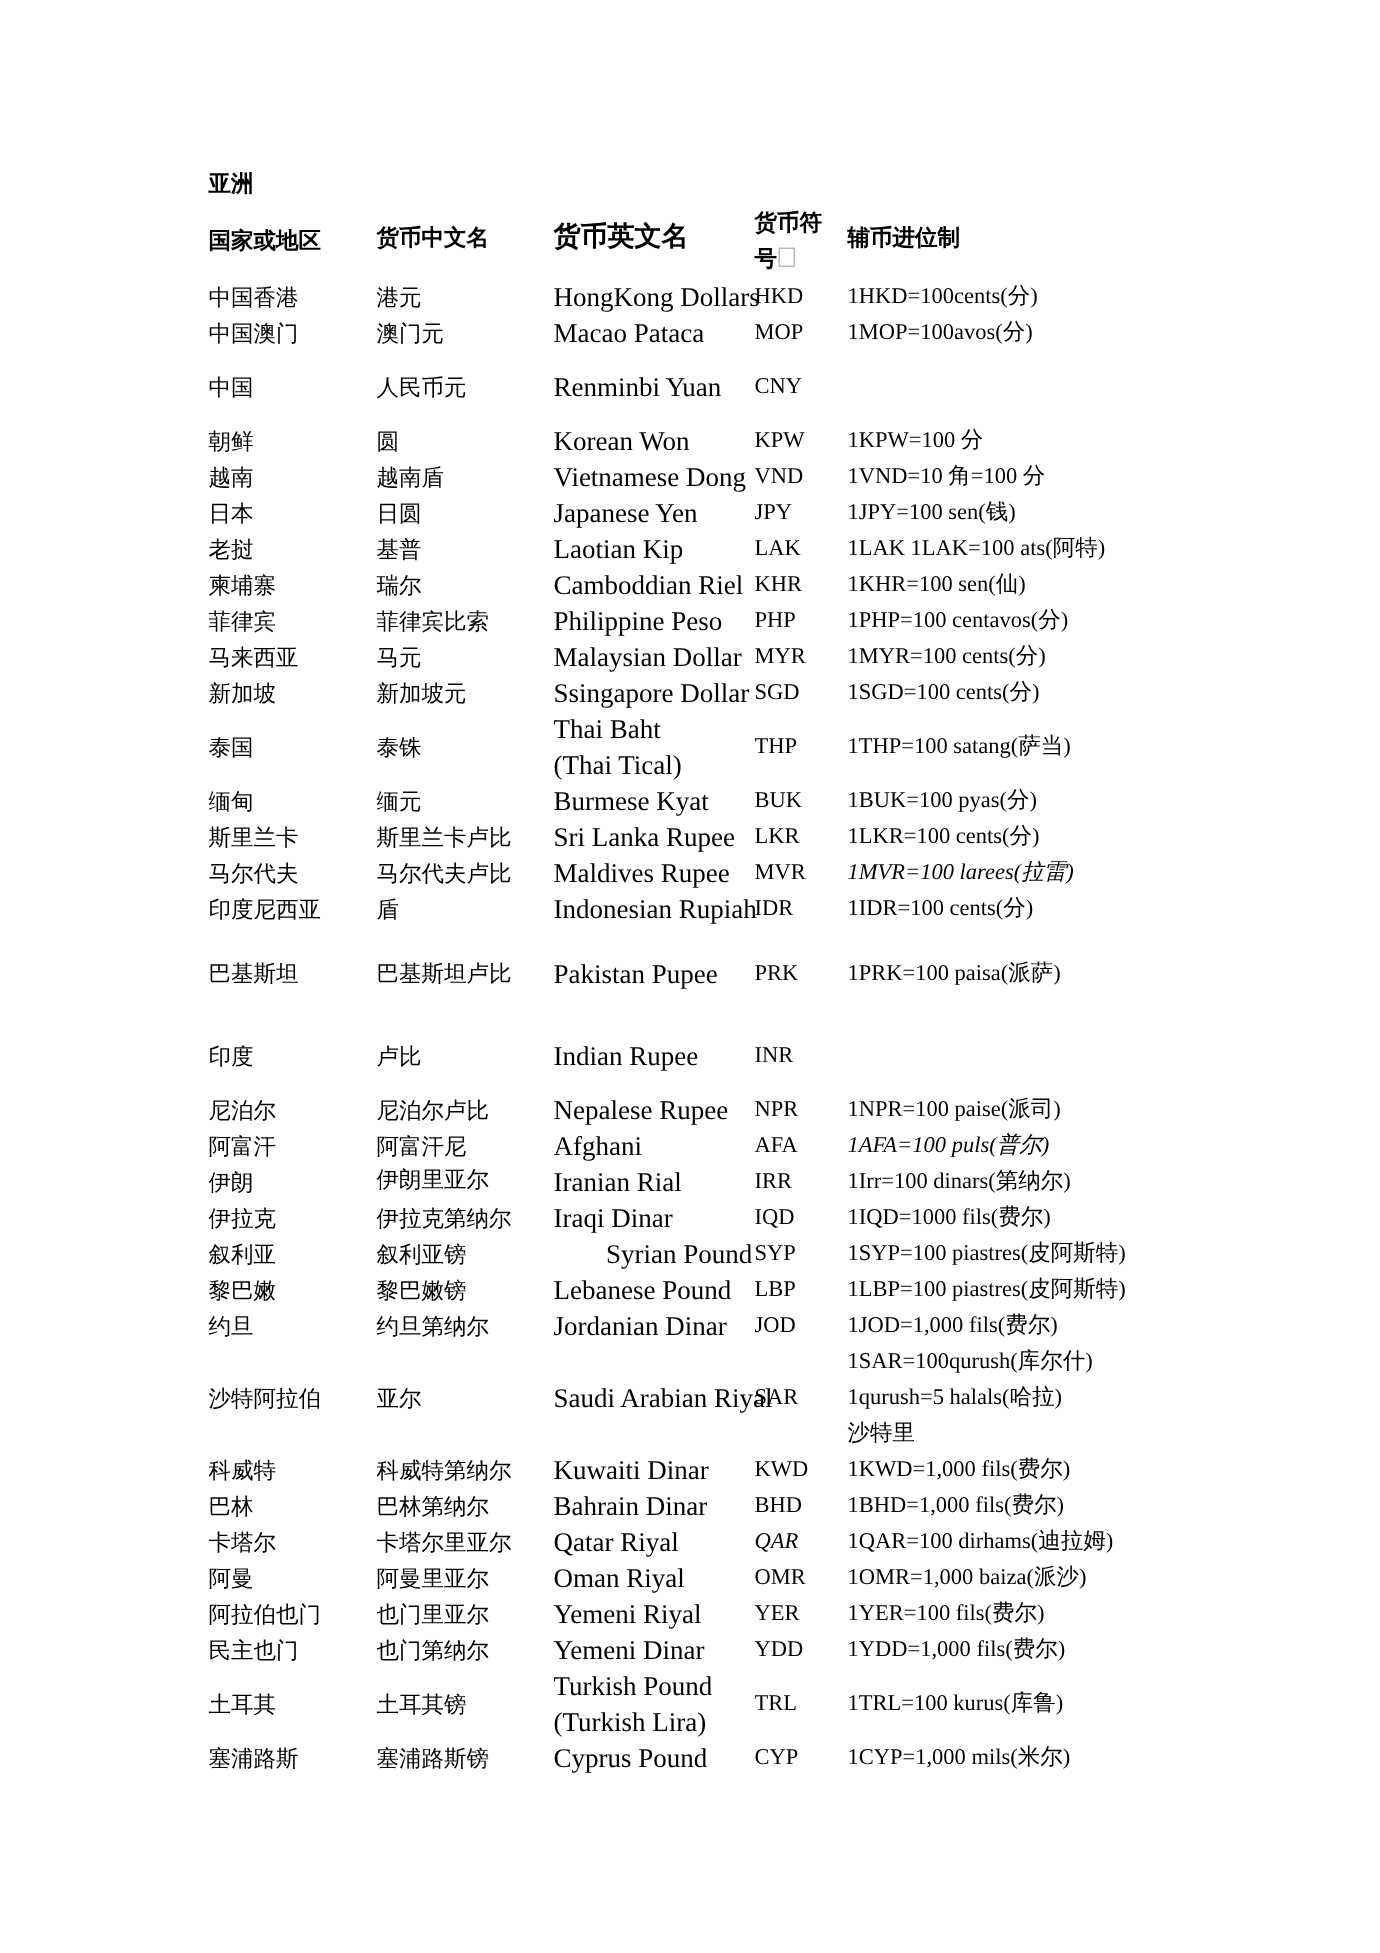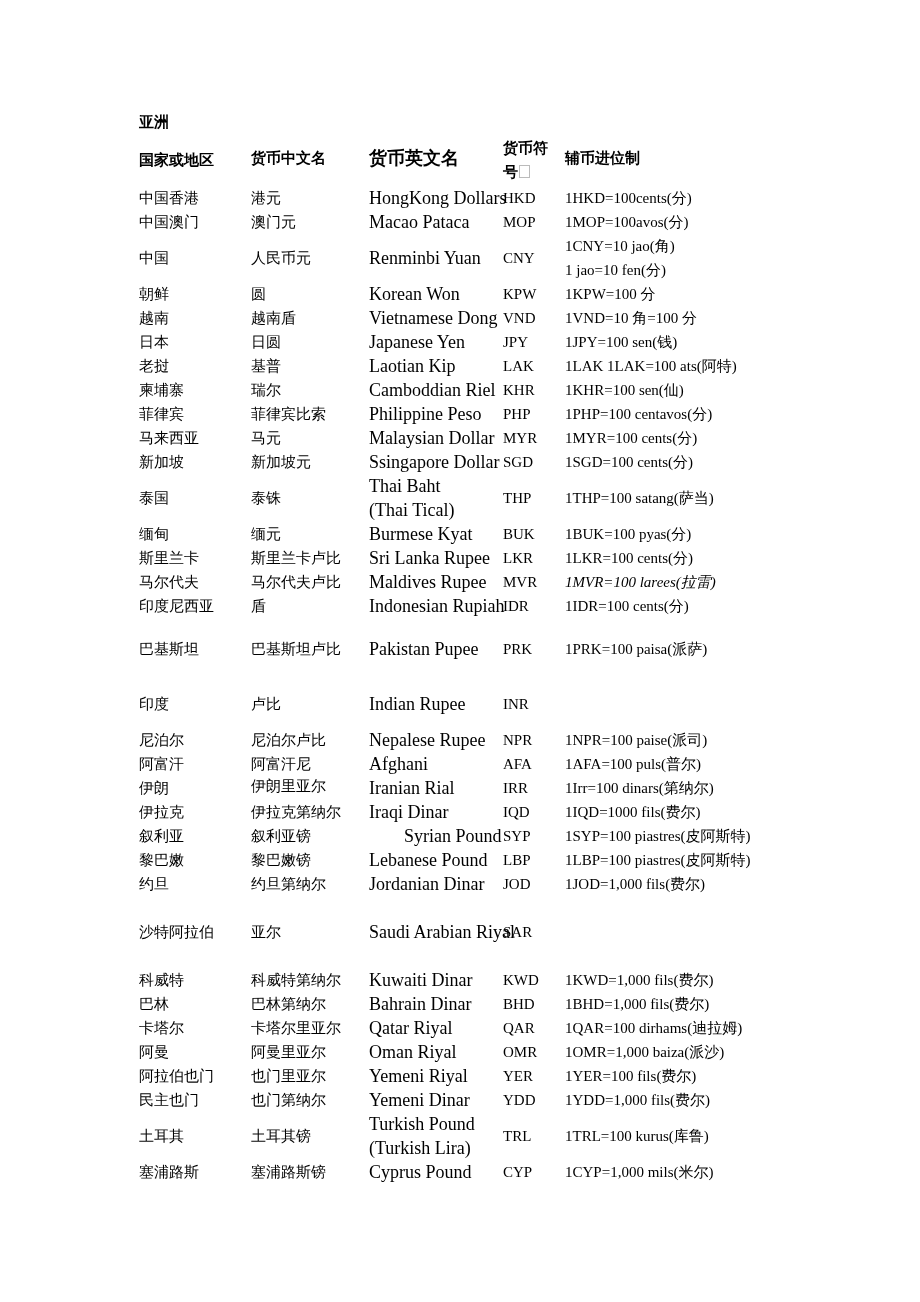--- a/index.html
+++ b/index.html
@@ -58,24 +58,20 @@
           <span class="line">1MOP=100avos(分)</span>
         </span>
       </div>
       <div class="row" style="top: 234px; height: 48px;">
         <span class="cell c-country" style="top: 12px; line-height: 24px;">中国</span>
         <span class="cell c-cn" style="top: 12px; line-height: 24px;">人民币元</span>
         <span class="cell c-en" style="top: 12px; line-height: 24px;">
           <span class="line">Renminbi Yuan</span>
         </span>
         <span class="cell c-code" style="top: 12px; line-height: 24px;">CNY</span>
-        <span class="cell c-sub" style="top: 0px; line-height: 24px;">
-          <span class="line">1CNY=10 jao(角)</span>
-          <span class="line">1 jao=10 fen(分)</span>
-        </span>
       </div>
       <div class="row" style="top: 282px; height: 24px;">
         <span class="cell c-country" style="top: 0px; line-height: 24px;">朝鲜</span>
         <span class="cell c-cn" style="top: 0px; line-height: 24px;">圆</span>
         <span class="cell c-en" style="top: 0px; line-height: 24px;">
           <span class="line">Korean Won</span>
         </span>
         <span class="cell c-code" style="top: 0px; line-height: 24px;">KPW</span>
         <span class="cell c-sub" style="top: 0px; line-height: 24px;">
           <span class="line">1KPW=100 分</span>
@@ -244,21 +240,21 @@
           <span class="line">1NPR=100 paise(派司)</span>
         </span>
       </div>
       <div class="row" style="top: 752px; height: 24px;">
         <span class="cell c-country" style="top: 0px; line-height: 24px;">阿富汗</span>
         <span class="cell c-cn" style="top: 0px; line-height: 24px;">阿富汗尼</span>
         <span class="cell c-en" style="top: 0px; line-height: 24px;">
           <span class="line">Afghani</span>
         </span>
         <span class="cell c-code" style="top: 0px; line-height: 24px;">AFA</span>
-        <span class="cell c-sub" style="top: 0px; line-height: 24px;">
+        <span class="cell c-sub" style="top: 0px; line-height: 24px; font-style: italic;">
           <span class="line">1AFA=100 puls(普尔)</span>
         </span>
       </div>
       <div class="row" style="top: 776px; height: 24px;">
         <span class="cell c-country" style="top: 0px; line-height: 24px;">伊朗</span>
         <span class="cell c-cn" style="top: 0px; line-height: 24px; font-family: Liberation Mono, monospace;">伊朗里亚尔</span>
         <span class="cell c-en" style="top: 0px; line-height: 24px;">
           <span class="line">Iranian Rial</span>
         </span>
         <span class="cell c-code" style="top: 0px; line-height: 24px;">IRR</span>
@@ -310,20 +306,25 @@
           <span class="line">1JOD=1,000 fils(费尔)</span>
         </span>
       </div>
       <div class="row" style="top: 896px; height: 72px;">
         <span class="cell c-country" style="top: 24px; line-height: 24px;">沙特阿拉伯</span>
         <span class="cell c-cn" style="top: 24px; line-height: 24px;">亚尔</span>
         <span class="cell c-en" style="top: 24px; line-height: 24px;">
           <span class="line">Saudi Arabian Riyal</span>
         </span>
         <span class="cell c-code" style="top: 24px; line-height: 24px;">SAR</span>
+        <span class="cell c-sub" style="top: 0px; line-height: 24px;">
+          <span class="line">1SAR=100qurush(库尔什)</span>
+          <span class="line">1qurush=5 halals(哈拉)</span>
+          <span class="line">沙特里</span>
+        </span>
       </div>
       <div class="row" style="top: 968px; height: 24px;">
         <span class="cell c-country" style="top: 0px; line-height: 24px;">科威特</span>
         <span class="cell c-cn" style="top: 0px; line-height: 24px;">科威特第纳尔</span>
         <span class="cell c-en" style="top: 0px; line-height: 24px;">
           <span class="line">Kuwaiti Dinar</span>
         </span>
         <span class="cell c-code" style="top: 0px; line-height: 24px;">KWD</span>
         <span class="cell c-sub" style="top: 0px; line-height: 24px;">
           <span class="line">1KWD=1,000 fils(费尔)</span>
@@ -339,21 +340,21 @@
         <span class="cell c-sub" style="top: 0px; line-height: 24px;">
           <span class="line">1BHD=1,000 fils(费尔)</span>
         </span>
       </div>
       <div class="row" style="top: 1016px; height: 24px;">
         <span class="cell c-country" style="top: 0px; line-height: 24px;">卡塔尔</span>
         <span class="cell c-cn" style="top: 0px; line-height: 24px;">卡塔尔里亚尔</span>
         <span class="cell c-en" style="top: 0px; line-height: 24px;">
           <span class="line">Qatar Riyal</span>
         </span>
-        <span class="cell c-code" style="top: 0px; line-height: 24px;">QAR</span>
+        <span class="cell c-code" style="top: 0px; line-height: 24px; font-style: italic;">QAR</span>
         <span class="cell c-sub" style="top: 0px; line-height: 24px;">
           <span class="line">1QAR=100 dirhams(迪拉姆)</span>
         </span>
       </div>
       <div class="row" style="top: 1040px; height: 24px;">
         <span class="cell c-country" style="top: 0px; line-height: 24px;">阿曼</span>
         <span class="cell c-cn" style="top: 0px; line-height: 24px;">阿曼里亚尔</span>
         <span class="cell c-en" style="top: 0px; line-height: 24px;">
           <span class="line">Oman Riyal</span>
         </span>

